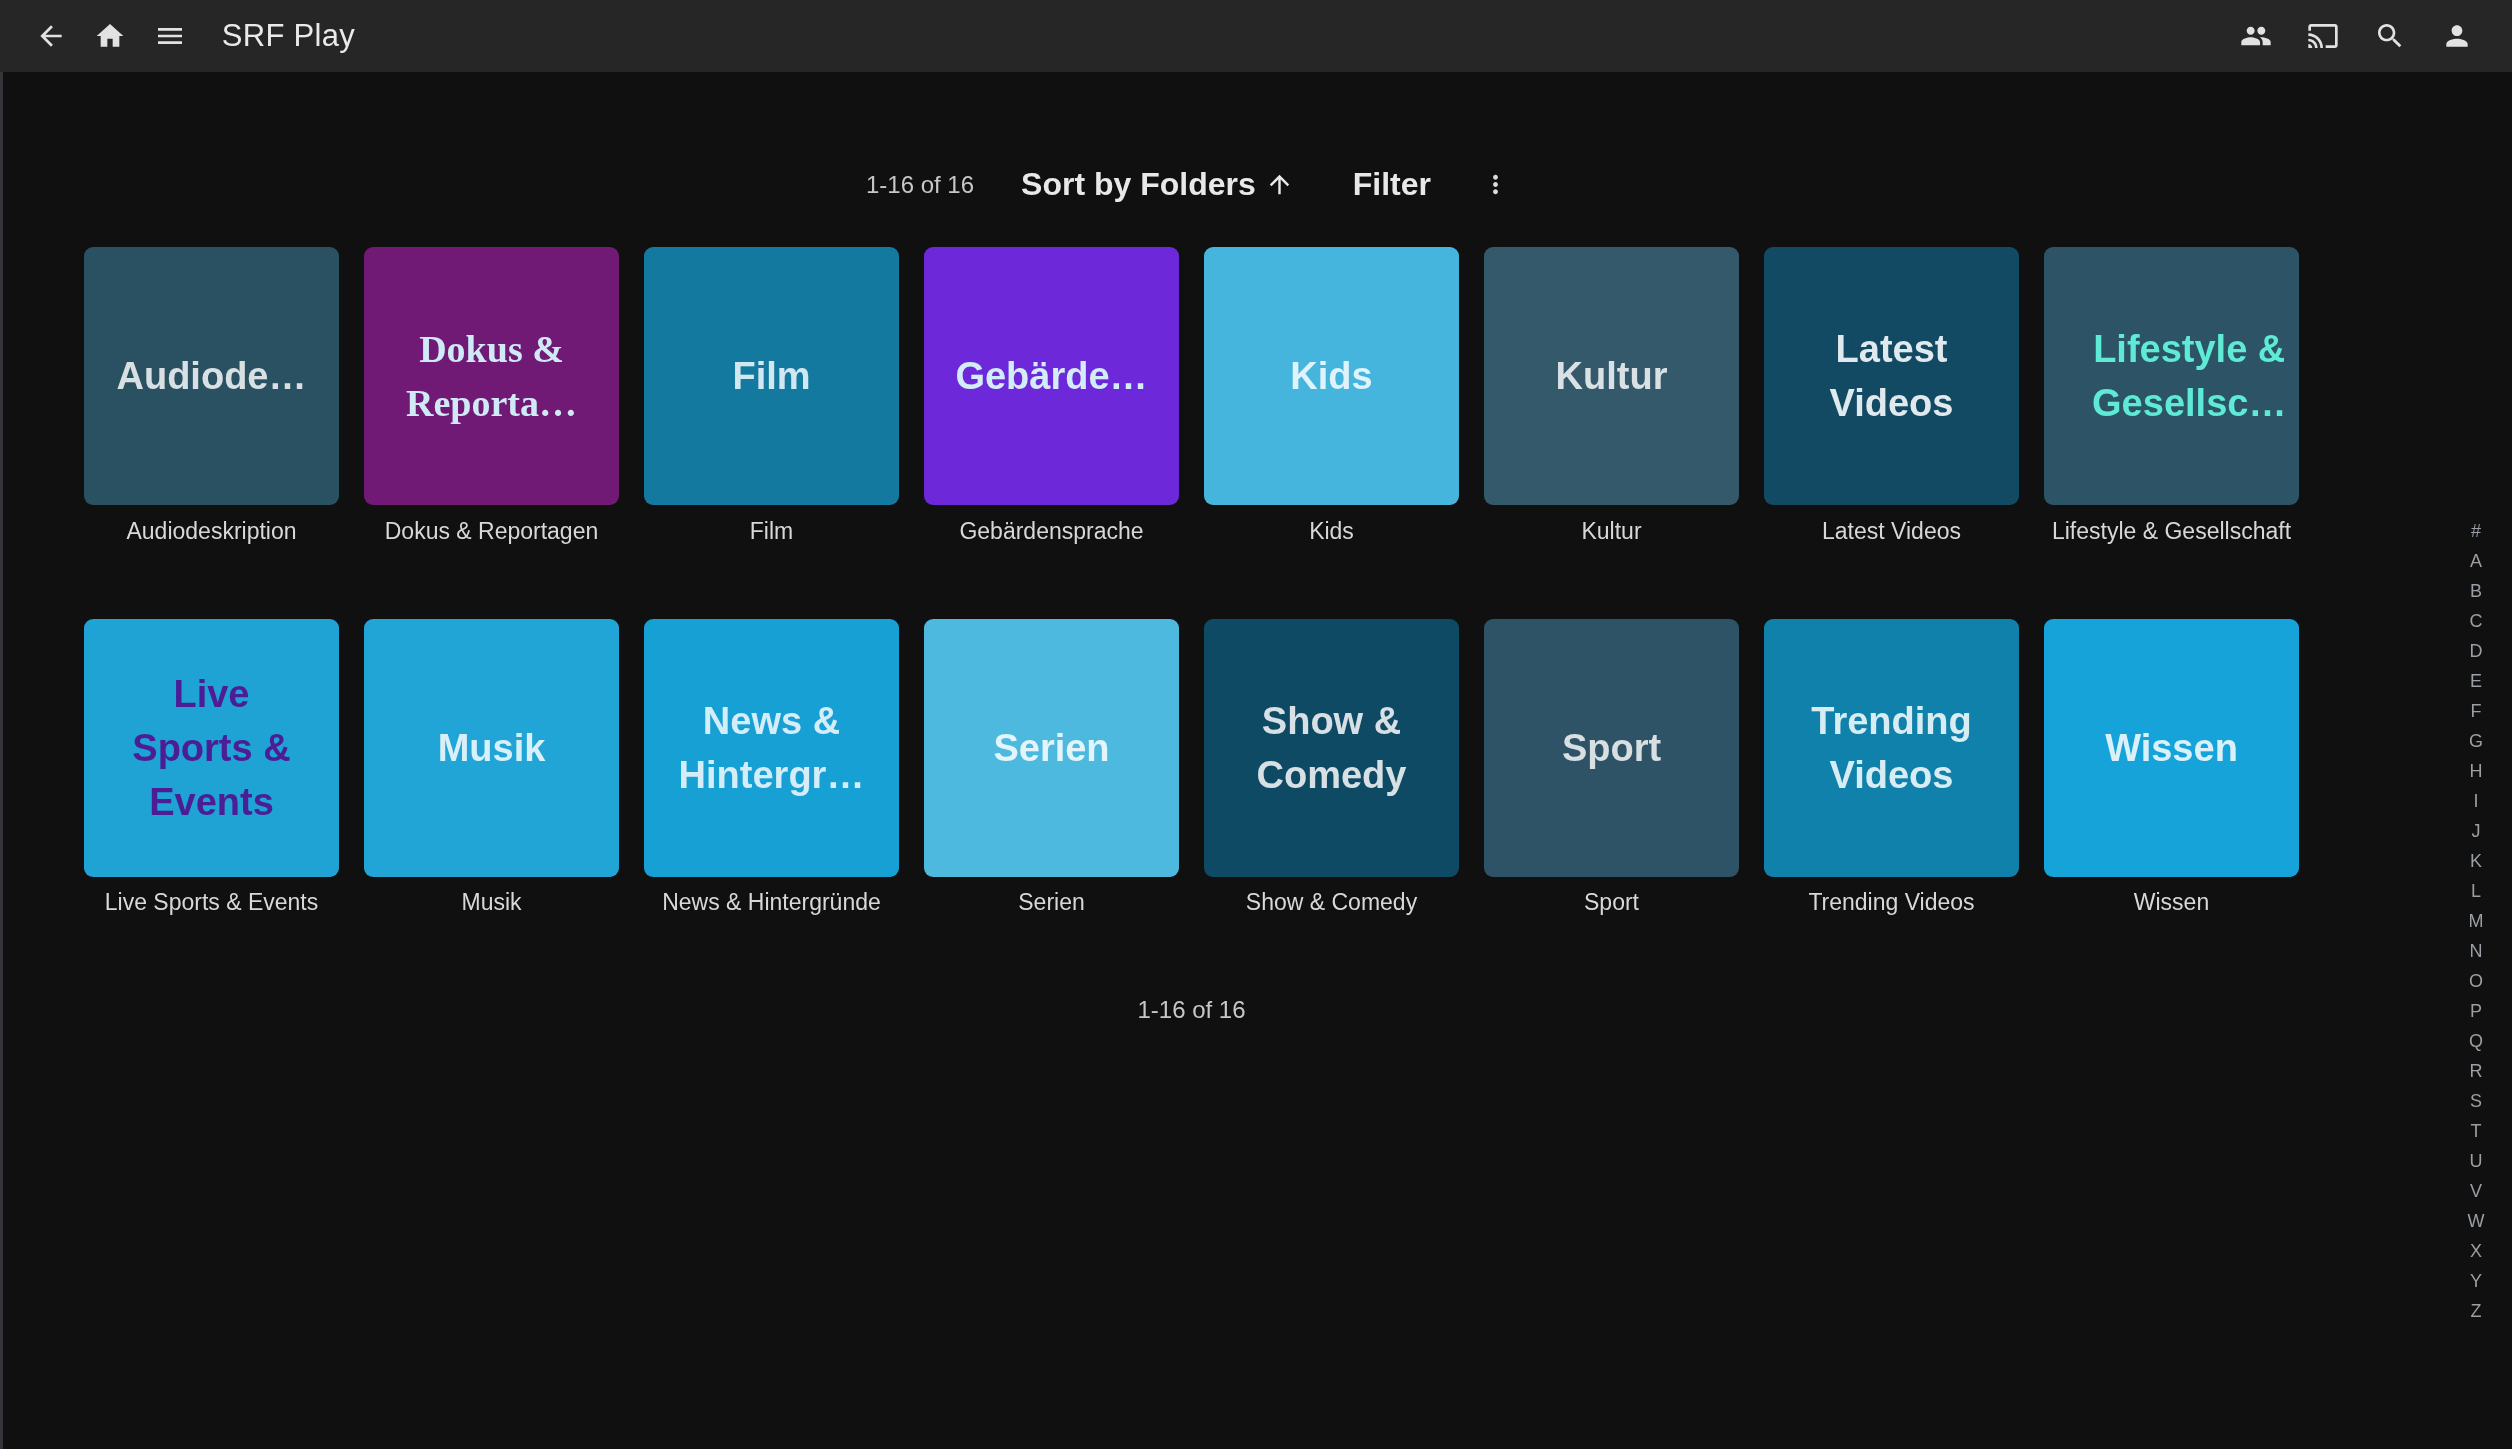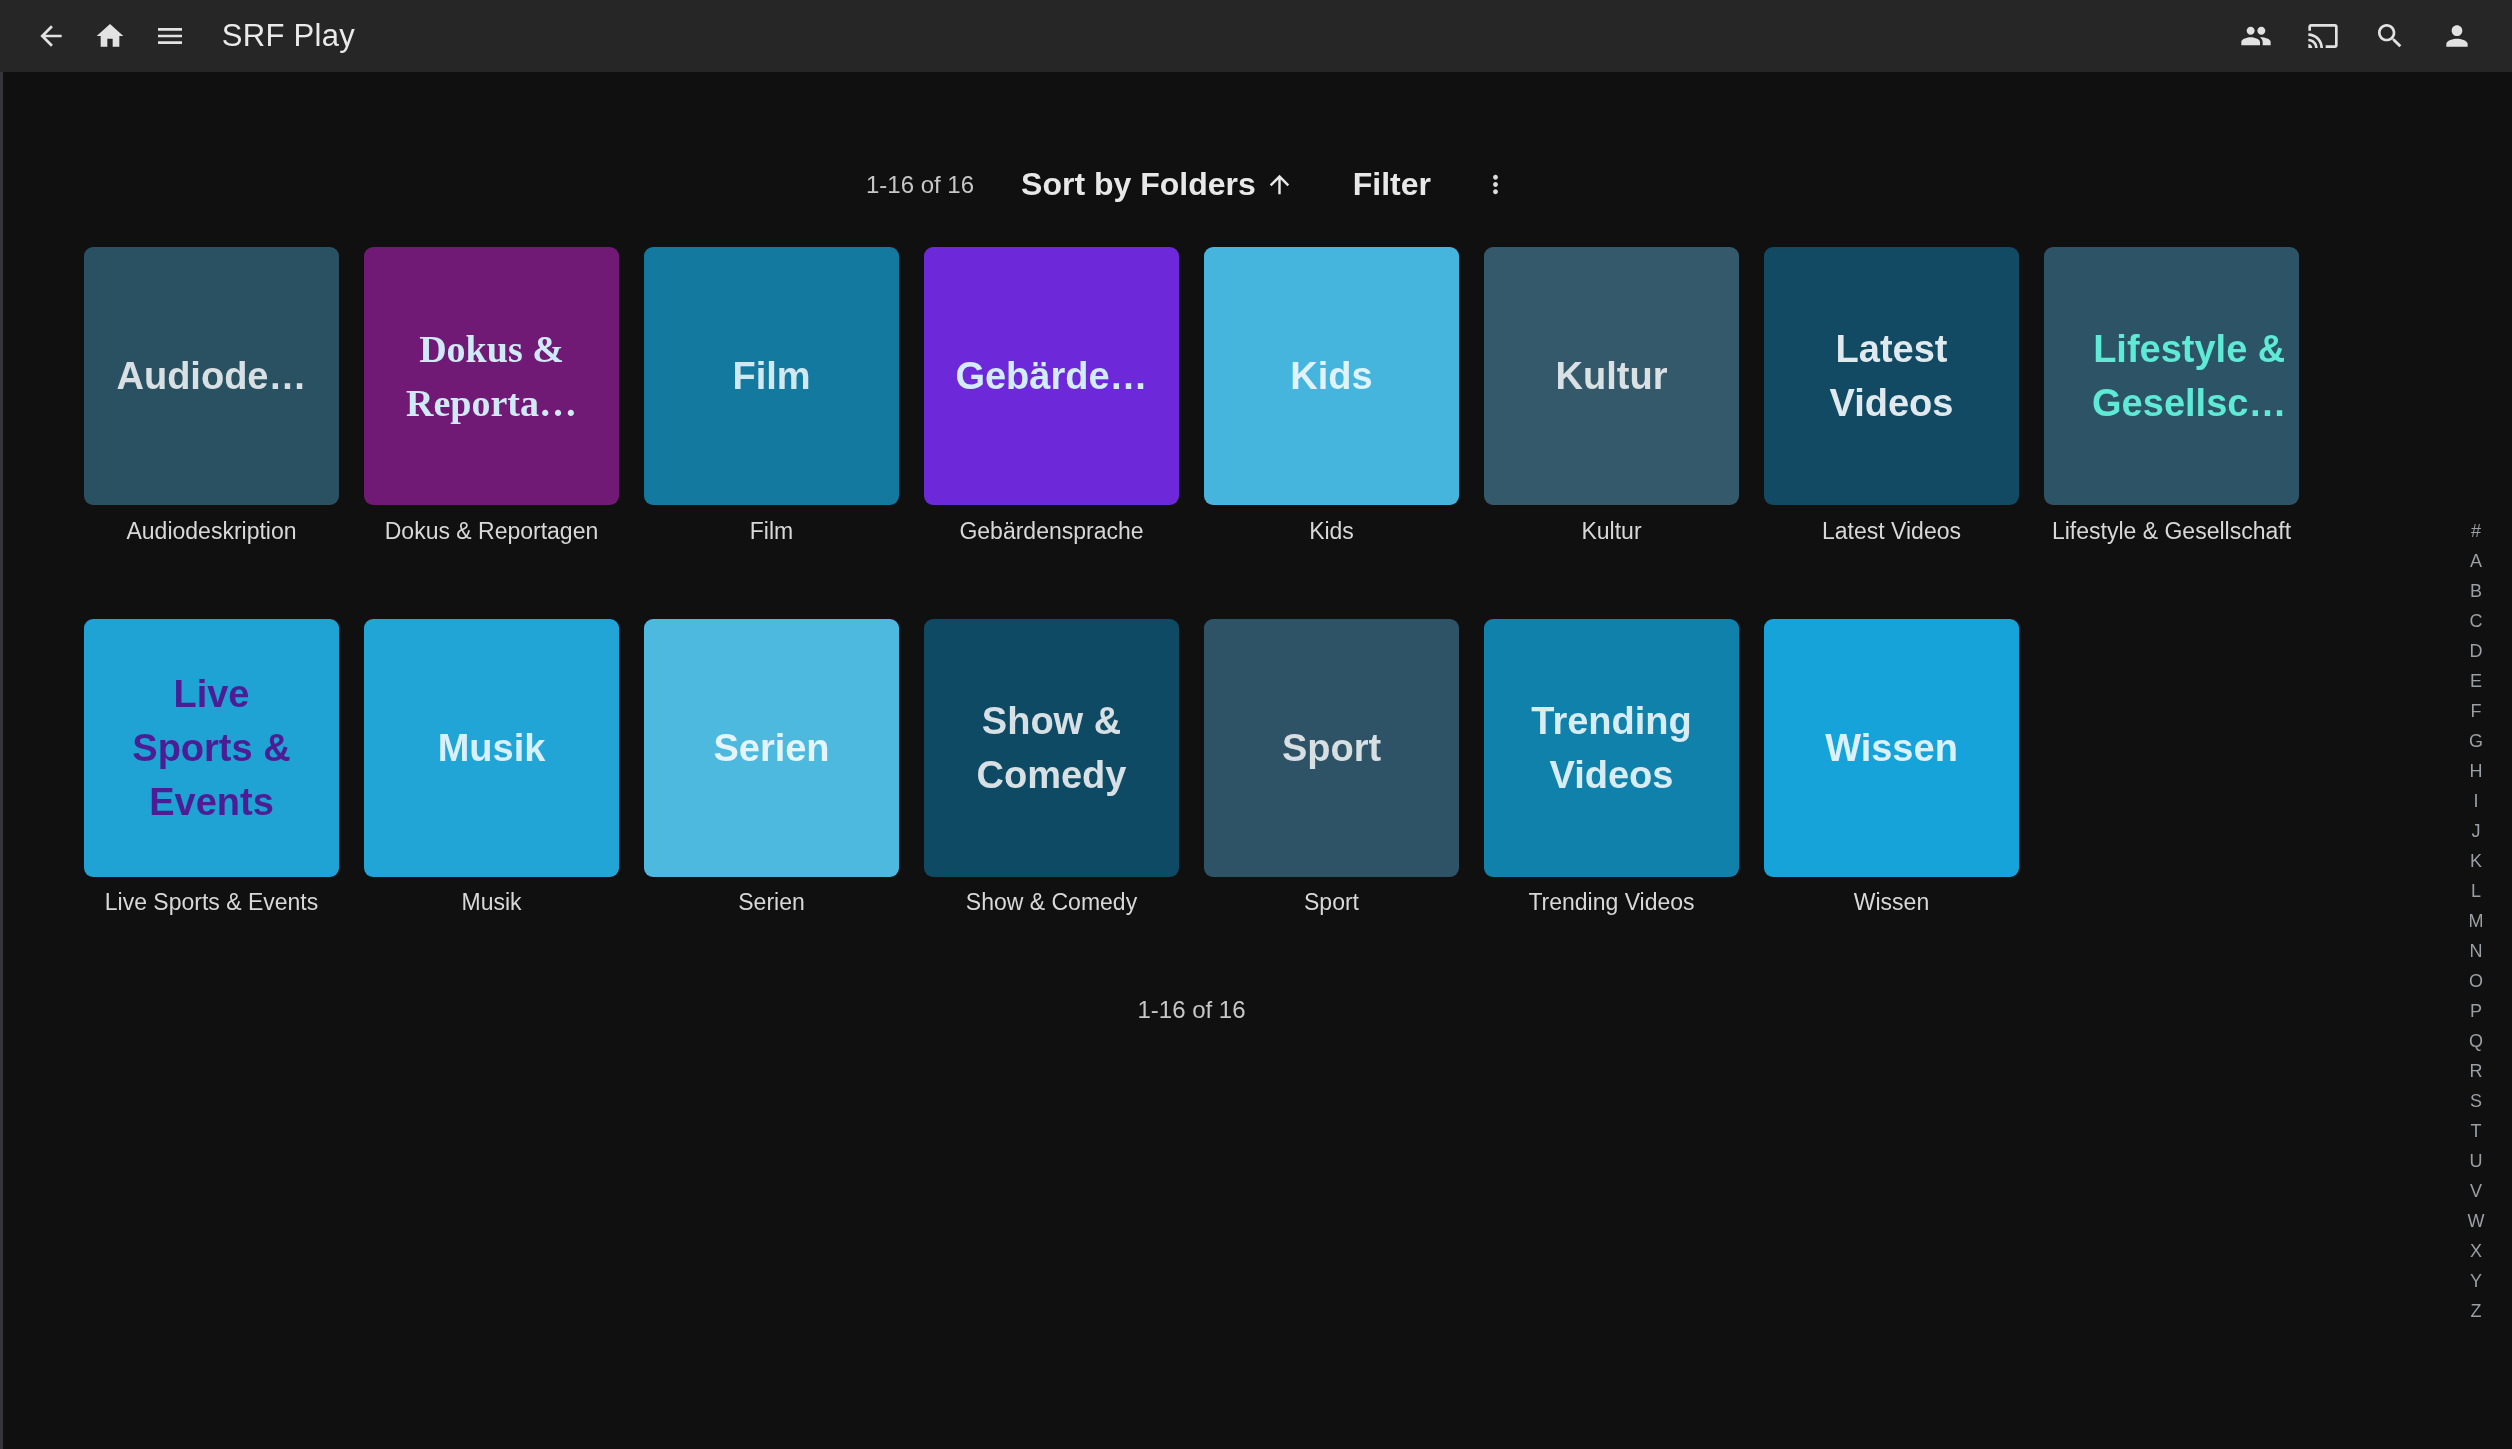--- a/index.html
+++ b/index.html
@@ -271,20 +271,29 @@
 
   <div class="card">
     <div class="card-box" style="background: rgb(33, 164, 214); color: rgb(216, 240, 249);">
       <div class="card-text">
             <div>Musik</div>
           </div>
     </div>
     <div class="card-label">Musik</div>
   </div>
 
+  <div class="card">
+    <div class="card-box" style="background: rgb(22, 160, 212); color: rgb(212, 237, 248);">
+      <div class="card-text">
+            <div>News &amp;</div>
+            <div>Hintergr…</div>
+          </div>
+    </div>
+    <div class="card-label">News &amp; Hintergründe</div>
+  </div>
 
   <div class="card">
     <div class="card-box" style="background: rgb(77, 185, 222); color: rgb(227, 245, 251);">
       <div class="card-text">
             <div>Serien</div>
           </div>
     </div>
     <div class="card-label">Serien</div>
   </div>
 

